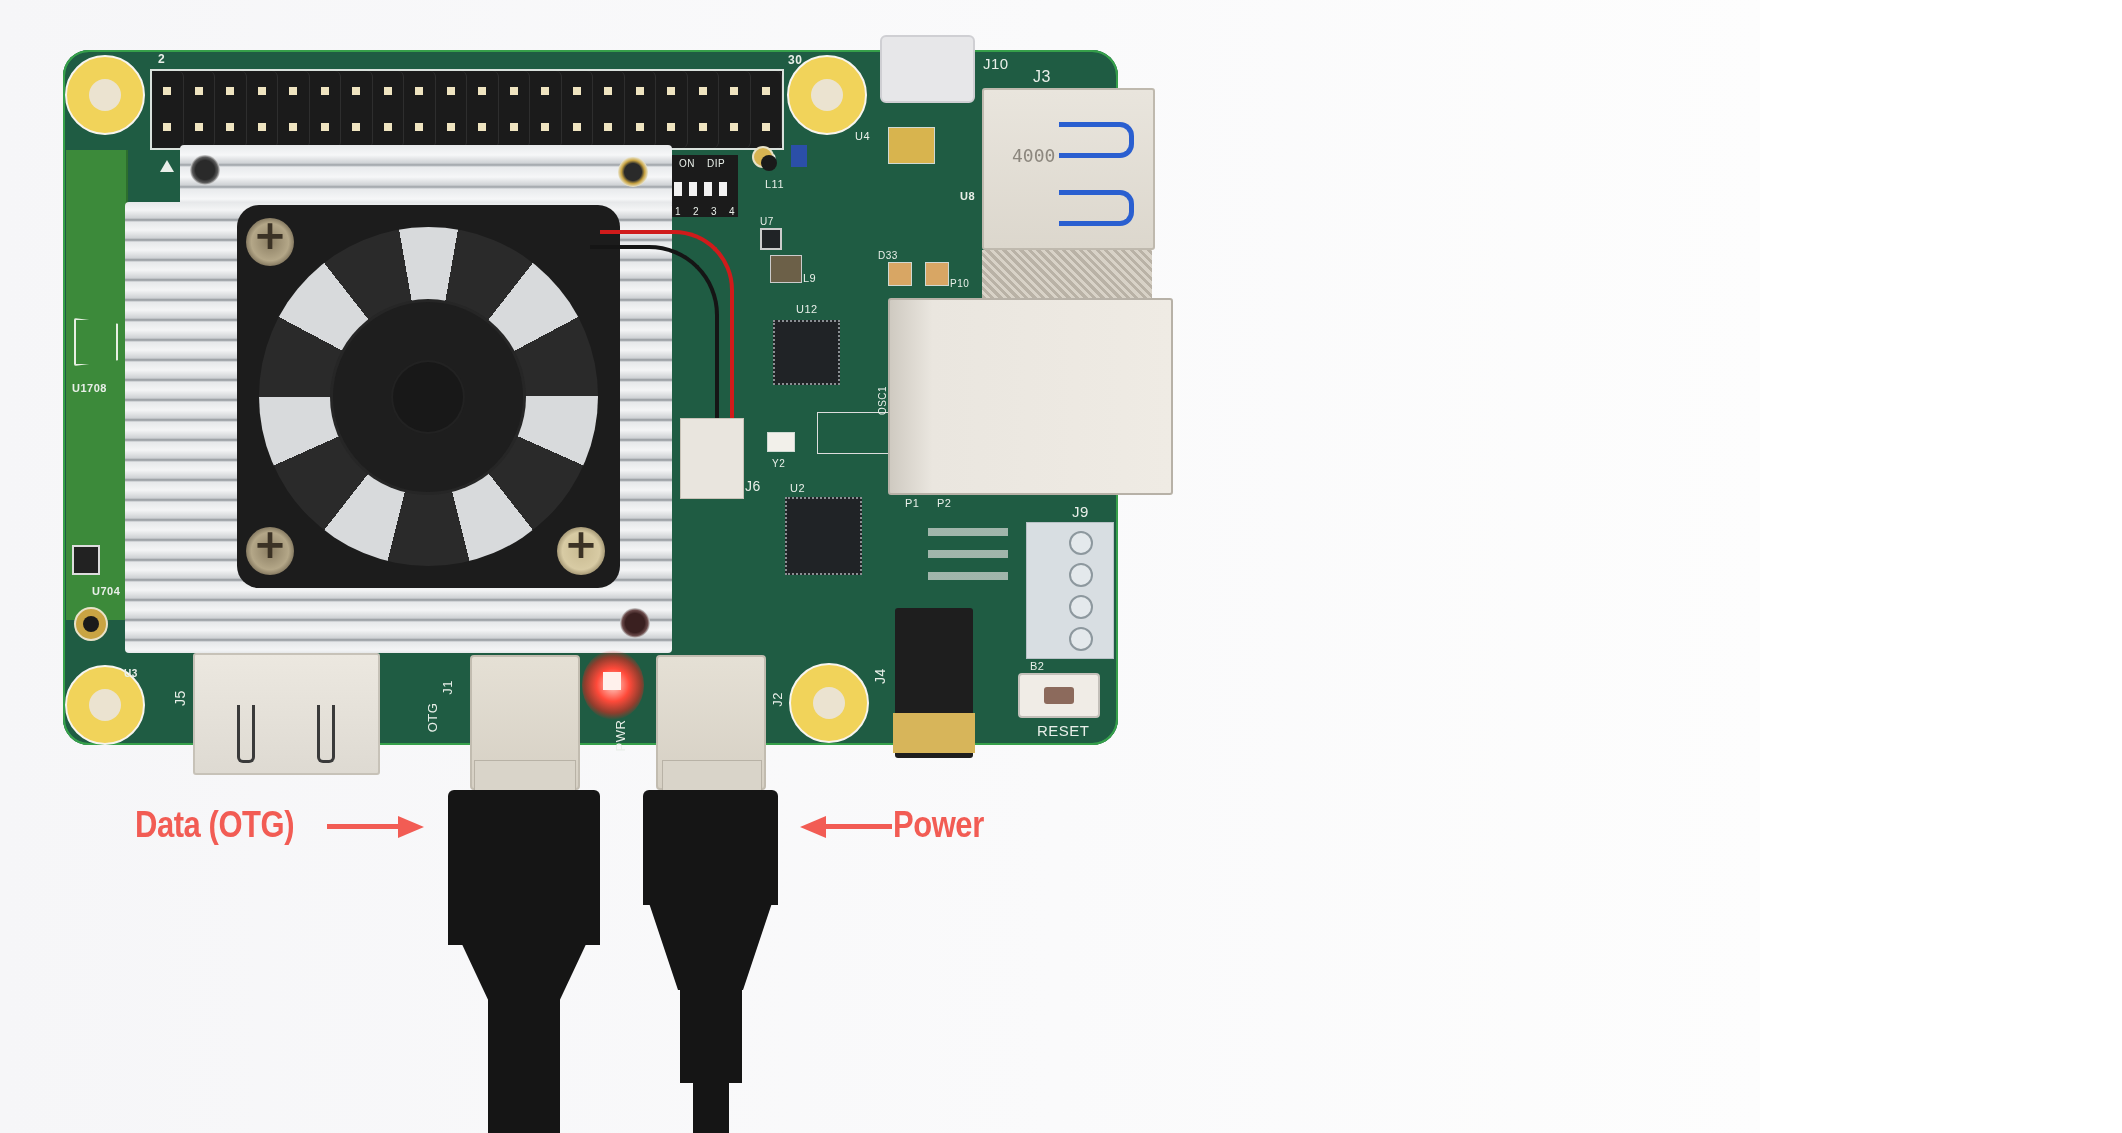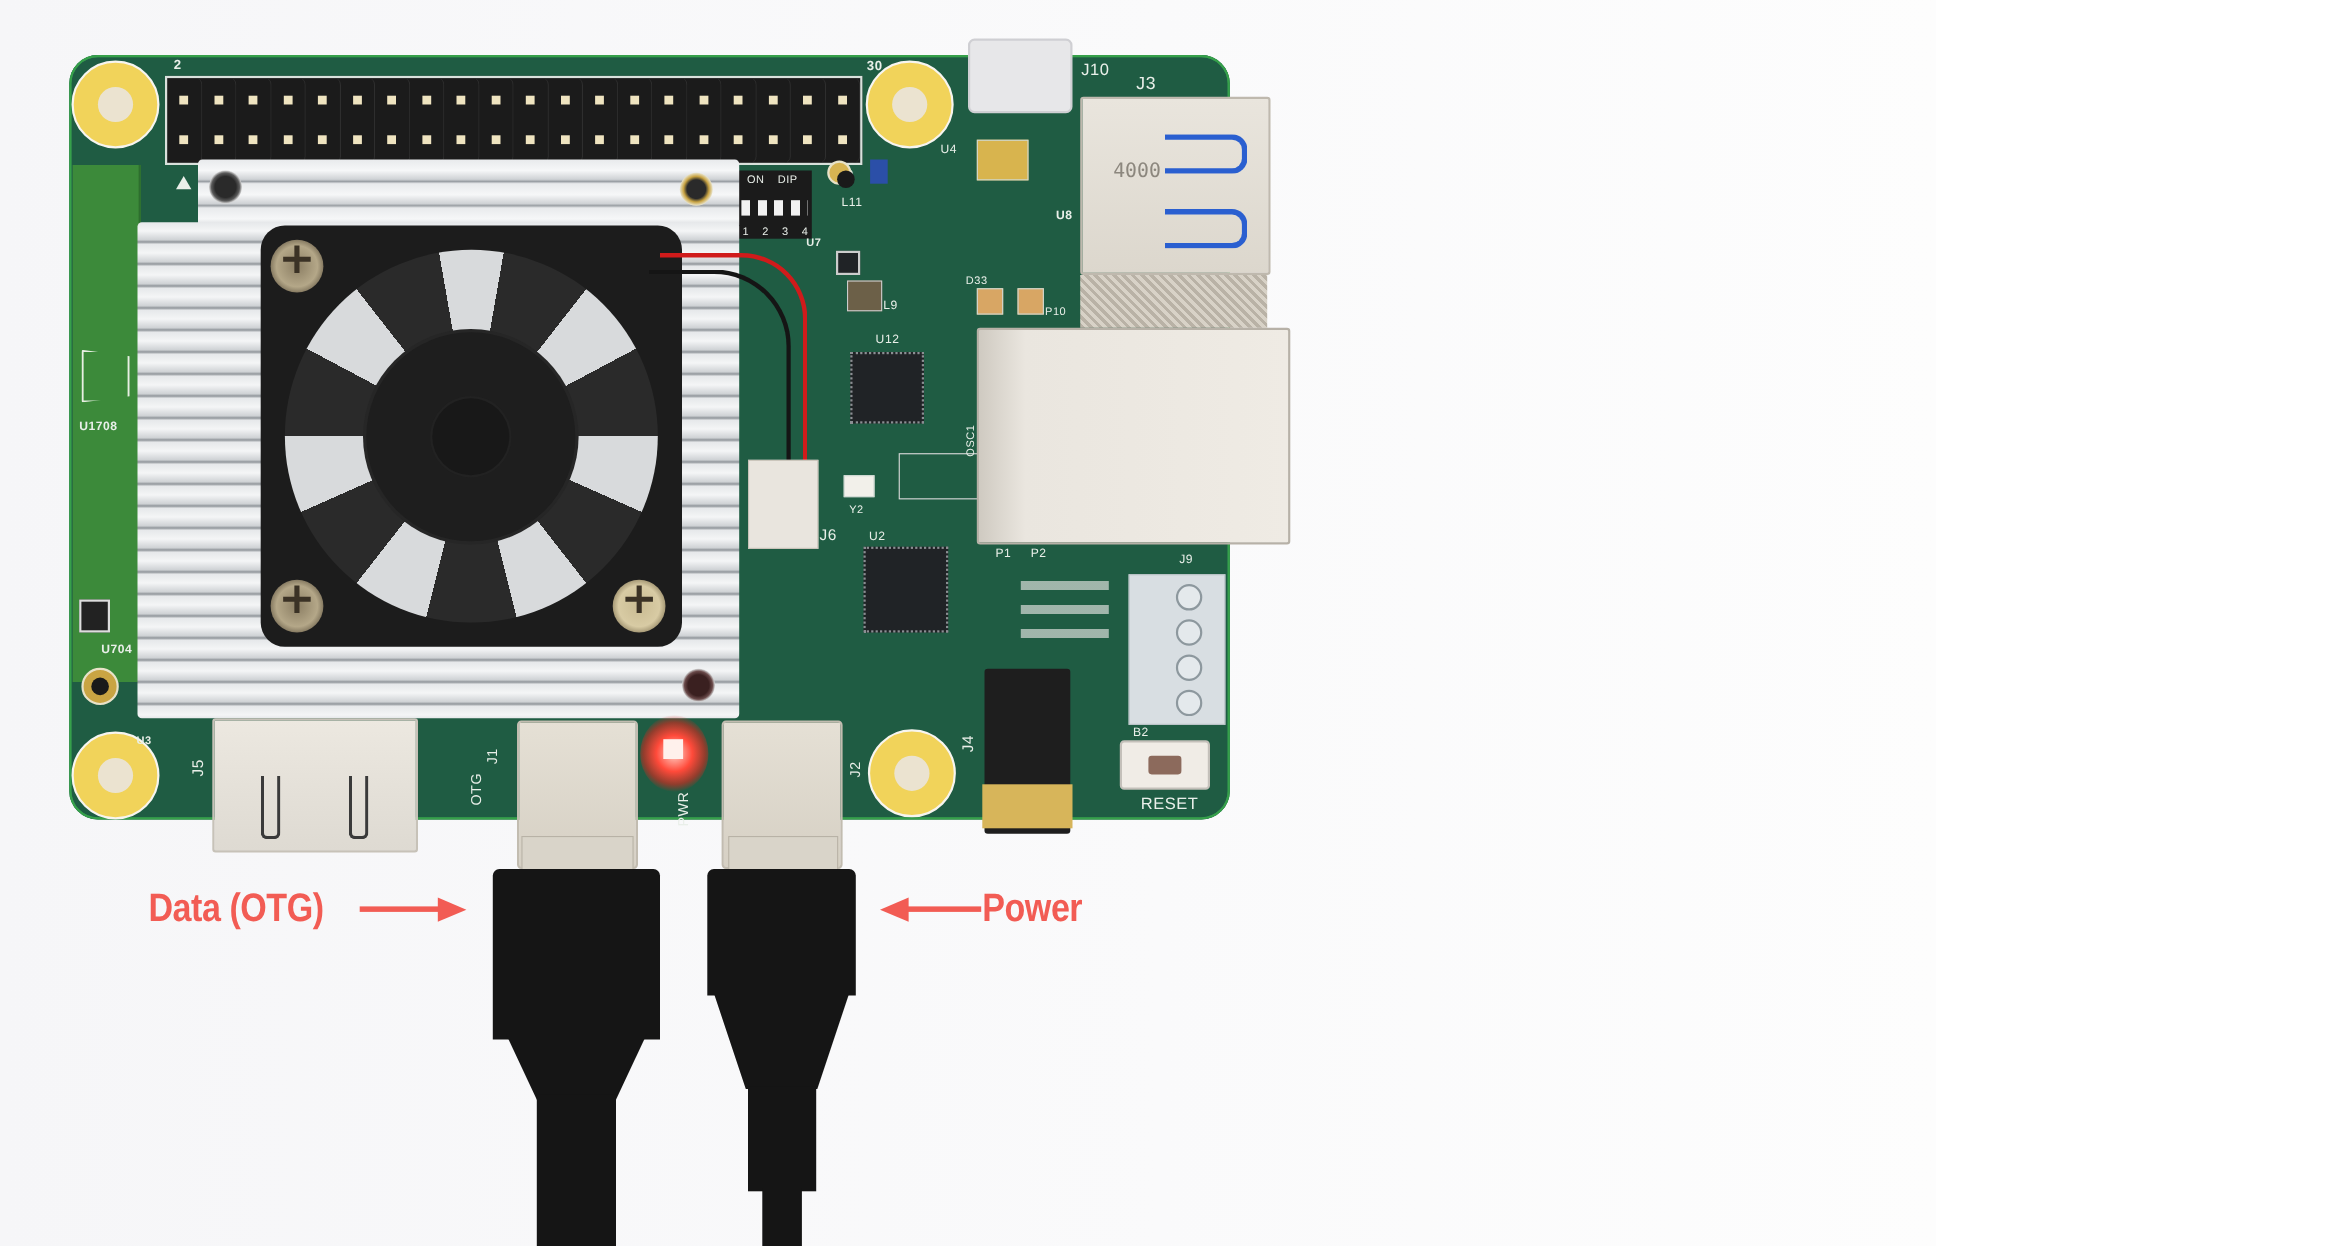--- a/index.html
+++ b/index.html
@@ -174,21 +174,21 @@
   <span class="silk" style="font-size:10px;font-weight:normal;">3</span>
   <span class="silk" style="font-size:10px;font-weight:normal;">4</span>
 </div>
 <div class="abs silk" style="left:765px;top:178px;font-size:11px;font-weight:normal;">L11</div>
 <div class="abs smallhole" style="left:752px;top:146px;width:22px;height:22px;background:#d7b452;"></div>
 <div class="abs" style="left:791px;top:145px;width:16px;height:22px;background:#2b4fa8;"></div>
 <div class="abs smd" style="left:888px;top:127px;width:45px;height:35px;background:#d8b44e;"></div>
 <div class="abs silk" style="left:855px;top:130px;font-size:11px;font-weight:normal;">U4</div>
 <div class="abs silk" style="left:960px;top:190px;font-size:11px;font-weight:bold;">U8</div>
 <div class="abs chip" style="left:760px;top:228px;width:22px;height:22px;border-style:solid;border-color:#ccc;"></div>
-<div class="abs silk" style="left:733px;top:216px;font-size:10px;font-weight:bold;">U7</div>
+<div class="abs silk" style="left:760px;top:216px;font-size:10px;font-weight:normal;">U7</div>
 <div class="abs" style="left:770px;top:255px;width:30px;height:26px;background:#6c6048;border:1px solid #ccc;"></div>
 <div class="abs silk" style="left:803px;top:272px;font-size:11px;font-weight:normal;">L9</div>
 <div class="abs silk" style="left:878px;top:250px;font-size:10px;font-weight:normal;">D33</div>
 <div class="abs smd" style="left:888px;top:262px;width:22px;height:22px;background:#d8a664;"></div>
 <div class="abs smd" style="left:925px;top:262px;width:22px;height:22px;background:#d8a664;"></div>
 <div class="abs silk" style="left:995px;top:265px;font-size:10px;font-weight:normal;">D31</div>
 <div class="abs silk" style="left:950px;top:278px;font-size:10px;font-weight:normal;">P10</div>
 
 <div class="abs heatsink-top"></div>
 <div class="abs heatsink"></div>
@@ -223,21 +223,21 @@
 <div class="abs micro-usb"></div>
 <div class="abs silk" style="left:983px;top:55px;font-size:15px;font-weight:normal;">J10</div>
 <div class="abs silk" style="left:1033px;top:68px;font-size:16px;font-weight:normal;">J3</div>
 <div class="abs usb3">
   <div class="usb3-tongue" style="left:75px;top:32px;"></div>
   <div class="usb3-tongue" style="left:75px;top:100px;"></div>
   <div class="abs" style="left:28px;top:55px;color:#8c877e;font-size:18px;font-family:'DejaVu Sans Mono',monospace;">4000</div>
 </div>
 <div class="abs usb3-knurl"></div>
 <div class="abs ethernet"></div>
-<div class="abs silk" style="left:1072px;top:503px;font-size:11px;font-weight:normal;">J9</div>
+<div class="abs silk" style="left:1072px;top:503px;font-size:15px;font-weight:normal;">J9</div>
 <div class="abs terminal">
   <div class="tscrew" style="top:8px;"></div>
   <div class="tscrew" style="top:40px;"></div>
   <div class="tscrew" style="top:72px;"></div>
   <div class="tscrew" style="top:104px;"></div>
 </div>
 <div class="abs silk" style="left:1030px;top:660px;font-size:11px;font-weight:normal;">B2</div>
 <div class="abs reset">
     <div class="reset-cap"></div>
   </div>

